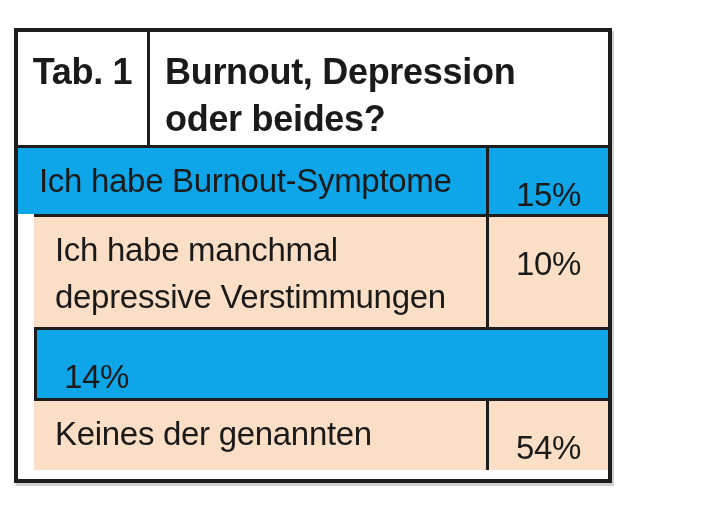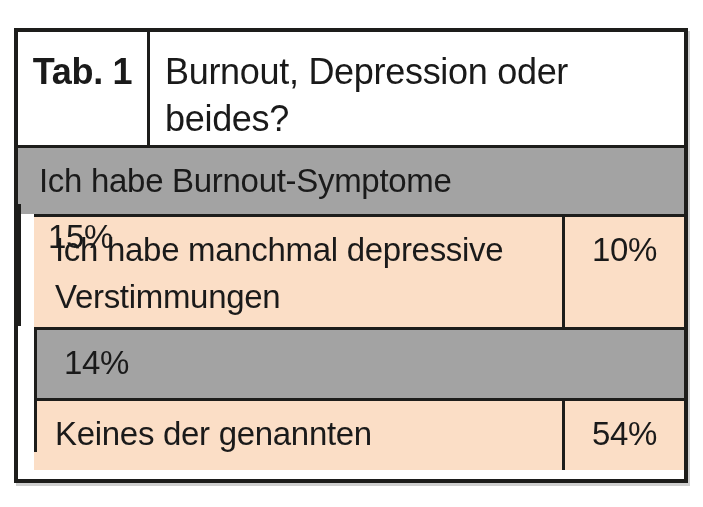--- a/index.html
+++ b/index.html
@@ -13,21 +13,21 @@
     position: relative;
     overflow: hidden;
     font-family: "Liberation Sans", "DejaVu Sans", sans-serif;
     color: #1a1a1a;
     letter-spacing: -0.3px;
   }
   .data-table {
     position: absolute;
     left: 14px;
     top: 28px;
-    width: 674px;
+    width: 598px;
     height: 455px;
     box-sizing: border-box;
     border: 4px solid #1d1d1b;
     background: #ffffff;
     box-shadow: 2px 3px 0 #cfcfcf;
   }
   .header-row {
     display: flex;
     height: 113px;
     box-sizing: content-box;
@@ -44,49 +44,50 @@
     padding-top: 16px;
     text-align: center;
     box-sizing: border-box;
   }
   .title-cell {
     flex: 1;
     font-size: 36px;
     line-height: 47px;
     padding: 16px 20px 0 15px;
     box-sizing: border-box;
+    font-weight: bold;
   }
   .row {
     display: flex;
     box-sizing: border-box;
   }
   .row + .row {
     border-top: 3px solid #1d1d1b;
     margin-left: 16px;
   }
-  .row.light { background: #a3a3a3; flex-direction: column; }
+  .row.light { background: #0ea5e9; }
   .row.dark  { background: #fbdec6; }
   .row-1 { height: 66px; }
   .row-2 { height: 113px; }
   .row-3 { height: 71px; }
   .row-4 { height: 72px; justify-content: flex-end; }
   .cell-label {
     flex: 1;
     font-size: 33px;
     line-height: 47px;
     padding: 9px 12px 0 21px;
     box-sizing: border-box;
   }
   .cell-value {
     flex: 0 0 122px;
     width: 122px;
     border-left: 3px solid #1d1d1b;
     font-size: 33px;
     line-height: 47px;
-    padding-top: 9px;
+    padding-top: 23px;
     text-align: center;
     box-sizing: border-box;
   }
 </style>
 </head>
 <body>
 
 <div class="data-table">
 
   <div class="header-row">

